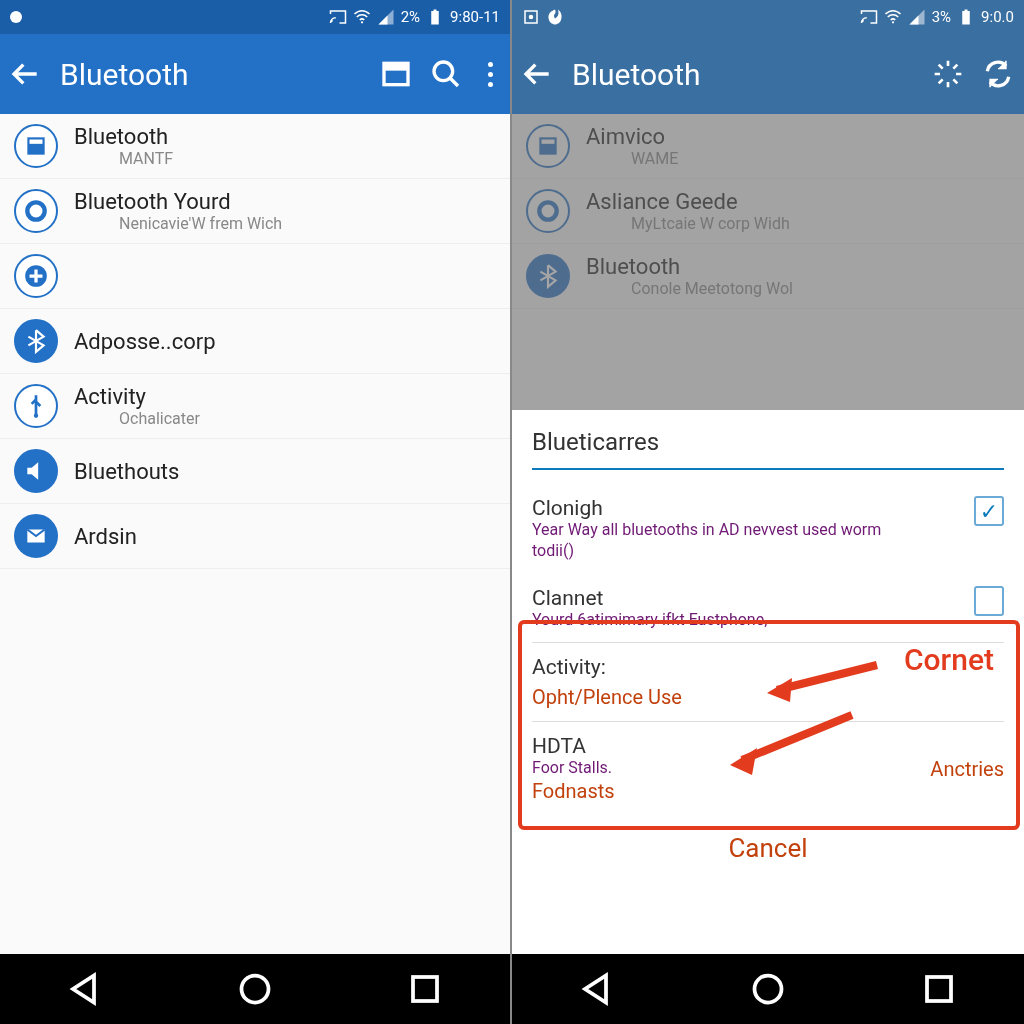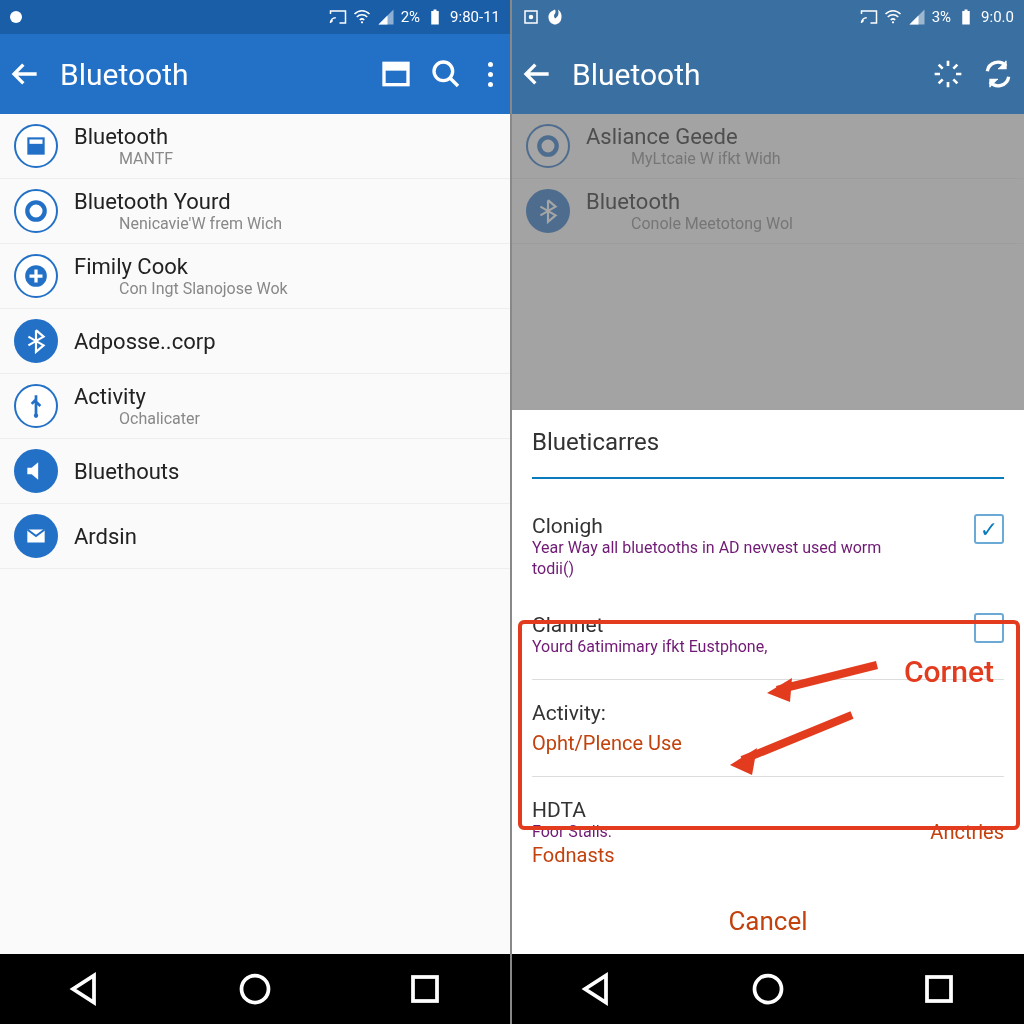--- a/index.html
+++ b/index.html
@@ -35,21 +35,21 @@
 
   
   .navbar { height: 70px; background: #000; display: flex; align-items: center; justify-content: space-around; }
   .navbar .nv { width: 36px; height: 36px; stroke:#fff; fill:none; stroke-width:2.5; }
 
   
   .dimmer { position:absolute; inset:0; background:rgba(0,0,0,0.35); }
   .phone.right .appbar { background:#3a6fa1; }
   .phone.right .status { background:#3a6fa1; }
 
-  .sheet { position:absolute; left:0; right:0; bottom:70px; top:410px; background:#fff; padding: 18px 20px 0 20px; display:flex; flex-direction:column;justify-content:space-between; }
+  .sheet { position:absolute; left:0; right:0; bottom:70px; top:410px; background:#fff; padding: 18px 20px 0 20px; display:flex; flex-direction:column; }
   .sheet-title { font-size:24px; color:#333; margin-bottom:12px; }
   .sheet-hr { height:2px; background:#0a7bbd; margin-bottom:14px; }
   .option { display:flex; align-items:flex-start; justify-content:space-between; padding: 12px 0; gap: 22px; }
   .option .lbls { max-width: 390px; }
   .option .ot { font-size:21px; color:#333; }
   .option .os { font-size:16px; color:#701a75; line-height:1.3; }
   .chk { width:30px; height:30px; border:2px solid #6ba9d6; border-radius:3px; display:flex; align-items:center; justify-content:center; color:#0a7bbd; font-size:22px; }
 
   .redbox { position:absolute; border:4px solid #e23b1e; border-radius:6px; left:6px; right:4px; height:210px; }
   .annot { position:absolute; color:#e23b1e; font-size:30px; font-weight:500; }
@@ -131,24 +131,20 @@
             <div class="s">Nenicavie'W frem Wich</div>
           </div>
       </div>
       <div class="rowitem">
         <div class="circ">
             <svg viewBox="0 0 24 24">
               <circle cx="12" cy="12" r="10" fill="#2371c7"></circle>
               <path d="M12 6v12M6 12h12" stroke="#fff" stroke-width="3"></path>
             </svg>
           </div>
-        <div class="txts">
-            <div class="t">Fimily Cook</div>
-            <div class="s">Con Ingt Slanojose Wok</div>
-          </div>
       </div>
       <div class="rowitem">
         <div class="circ solid">
             <svg viewBox="0 0 24 24">
               <path d="M12 2v20l7-6-14-8m0 8l14-8-7-6" stroke="#fff" fill="none" stroke-width="2"></path>
             </svg>
           </div>
         <div class="txts">
             <div class="t">Adposse..corp</div>
           </div>
@@ -244,26 +240,38 @@
       <svg class="ab-ico" viewBox="0 0 24 24">
           <path d="M4 10a8 8 0 0114-4M20 14a8 8 0 01-14 4" stroke="#fff" fill="none" stroke-width="2.5"></path>
           <path d="M18 2v6h-6M6 22v-6h6" fill="#fff"></path>
         </svg>
     </div>
 
     <div class="content">
       <div class="rowitem" style="opacity:.6">
         <div class="circ">
             <svg viewBox="0 0 24 24">
+              <rect x="4" y="4" width="16" height="16" fill="#2371c7"></rect>
+              <rect x="6" y="6" width="12" height="4" fill="#fff"></rect>
+            </svg>
+          </div>
+        <div class="txts">
+            <div class="t">Aimvico</div>
+            <div class="s">WAME</div>
+          </div>
+      </div>
+      <div class="rowitem" style="opacity:.6">
+        <div class="circ">
+            <svg viewBox="0 0 24 24">
               <circle cx="12" cy="12" r="8" stroke="#2371c7" fill="none" stroke-width="4"></circle>
             </svg>
           </div>
         <div class="txts">
             <div class="t">Asliance Geede</div>
-            <div class="s">MyLtcaie W ifkt Widh</div>
+            <div class="s">MyLtcaie W corp Widh</div>
           </div>
       </div>
       <div class="rowitem" style="opacity:.6">
         <div class="circ solid">
             <svg viewBox="0 0 24 24">
               <path d="M12 2v20l7-6-14-8m0 8l14-8-7-6" stroke="#fff" fill="none" stroke-width="2"></path>
             </svg>
           </div>
         <div class="txts">
             <div class="t">Bluetooth</div>
@@ -309,21 +317,21 @@
           <div class="link">Fodnasts</div>
         </div>
         <div class="link" style="align-self:center">Anctries</div>
       </div>
 
       <div class="dlg-footer">
         <div class="link" style="font-size:26px">Cancel</div>
       </div>
 
       <div class="redbox" style="top:210px"></div>
-      <div class="annot" style="top:244px; right:30px">Cornet</div>
+      <div class="annot" style="top:232px; right:30px">Cornet</div>
       <svg class="arrow" style="top:250px; left:250px; width:120px; height:50px" viewBox="0 0 120 50">
           <path d="M115 5 L15 30" stroke="#e23b1e" stroke-width="8" fill="none"></path>
           <path d="M5 33 L30 18 L28 42 Z" fill="#e23b1e"></path>
         </svg>
       <svg class="arrow" style="top:300px; left:210px; width:140px; height:70px" viewBox="0 0 140 70">
           <path d="M130 5 L20 50" stroke="#e23b1e" stroke-width="8" fill="none"></path>
           <path d="M8 55 L35 38 L30 65 Z" fill="#e23b1e"></path>
         </svg>
     </div>
 

